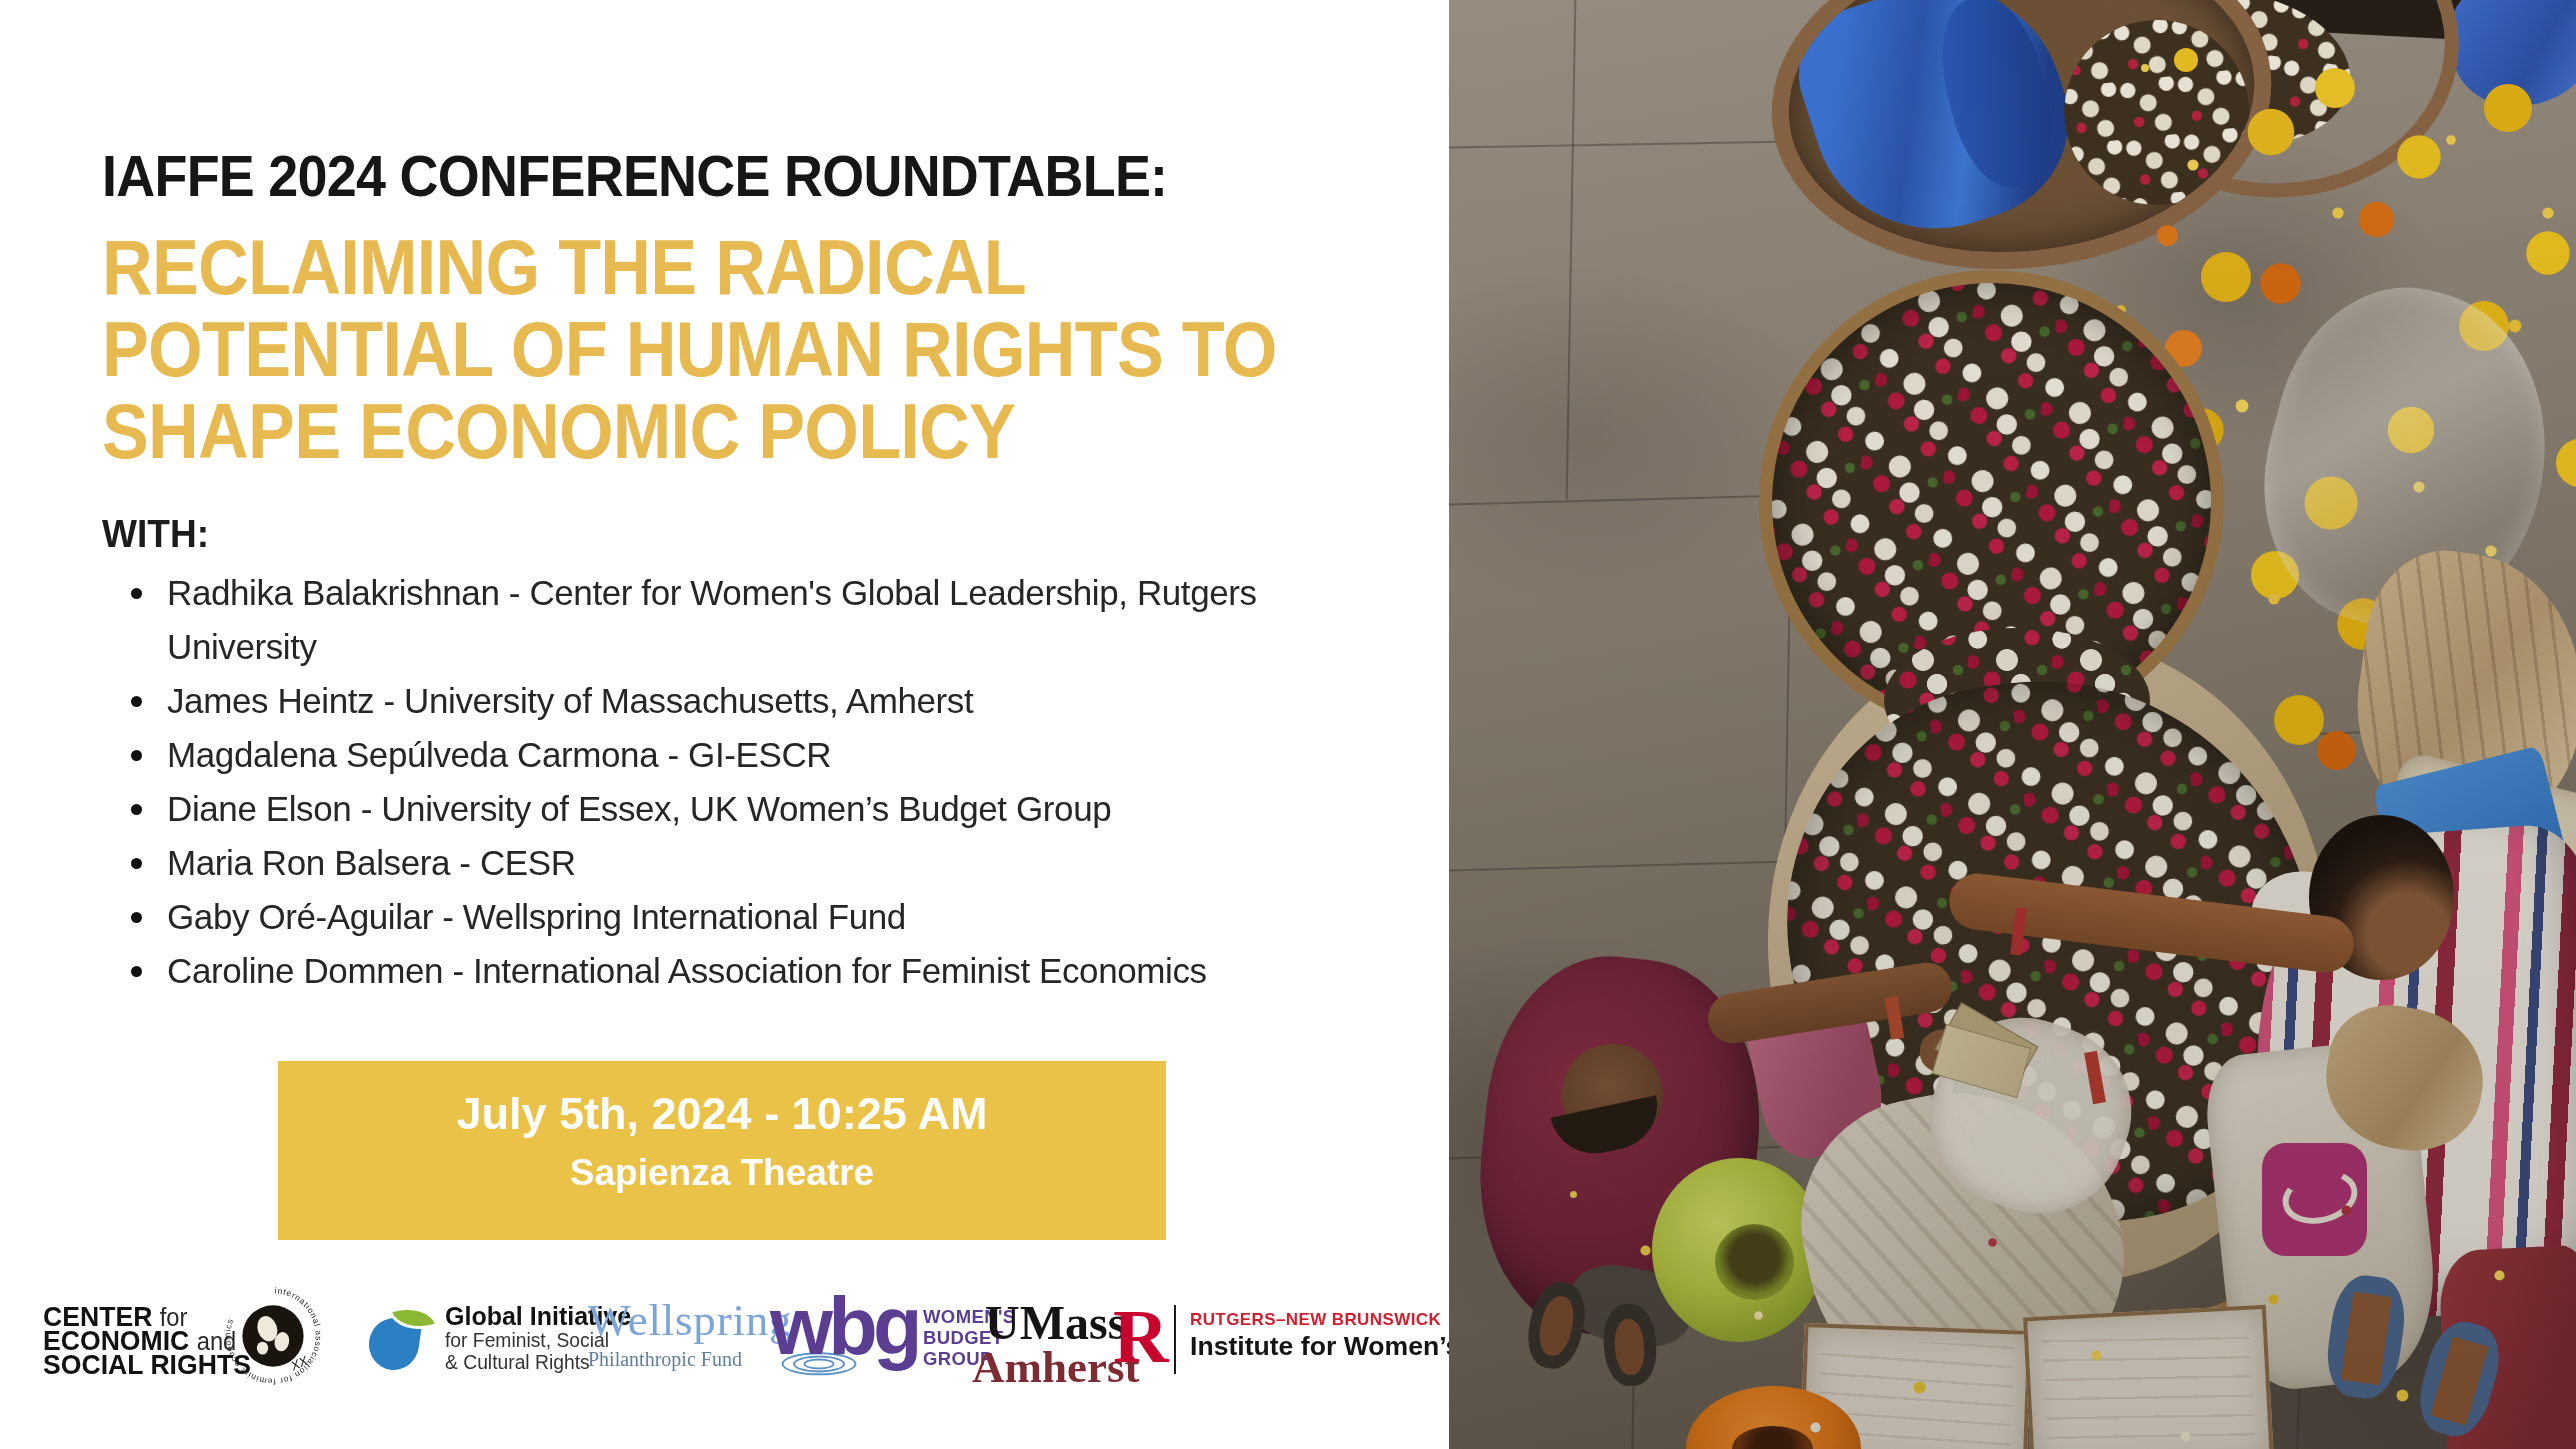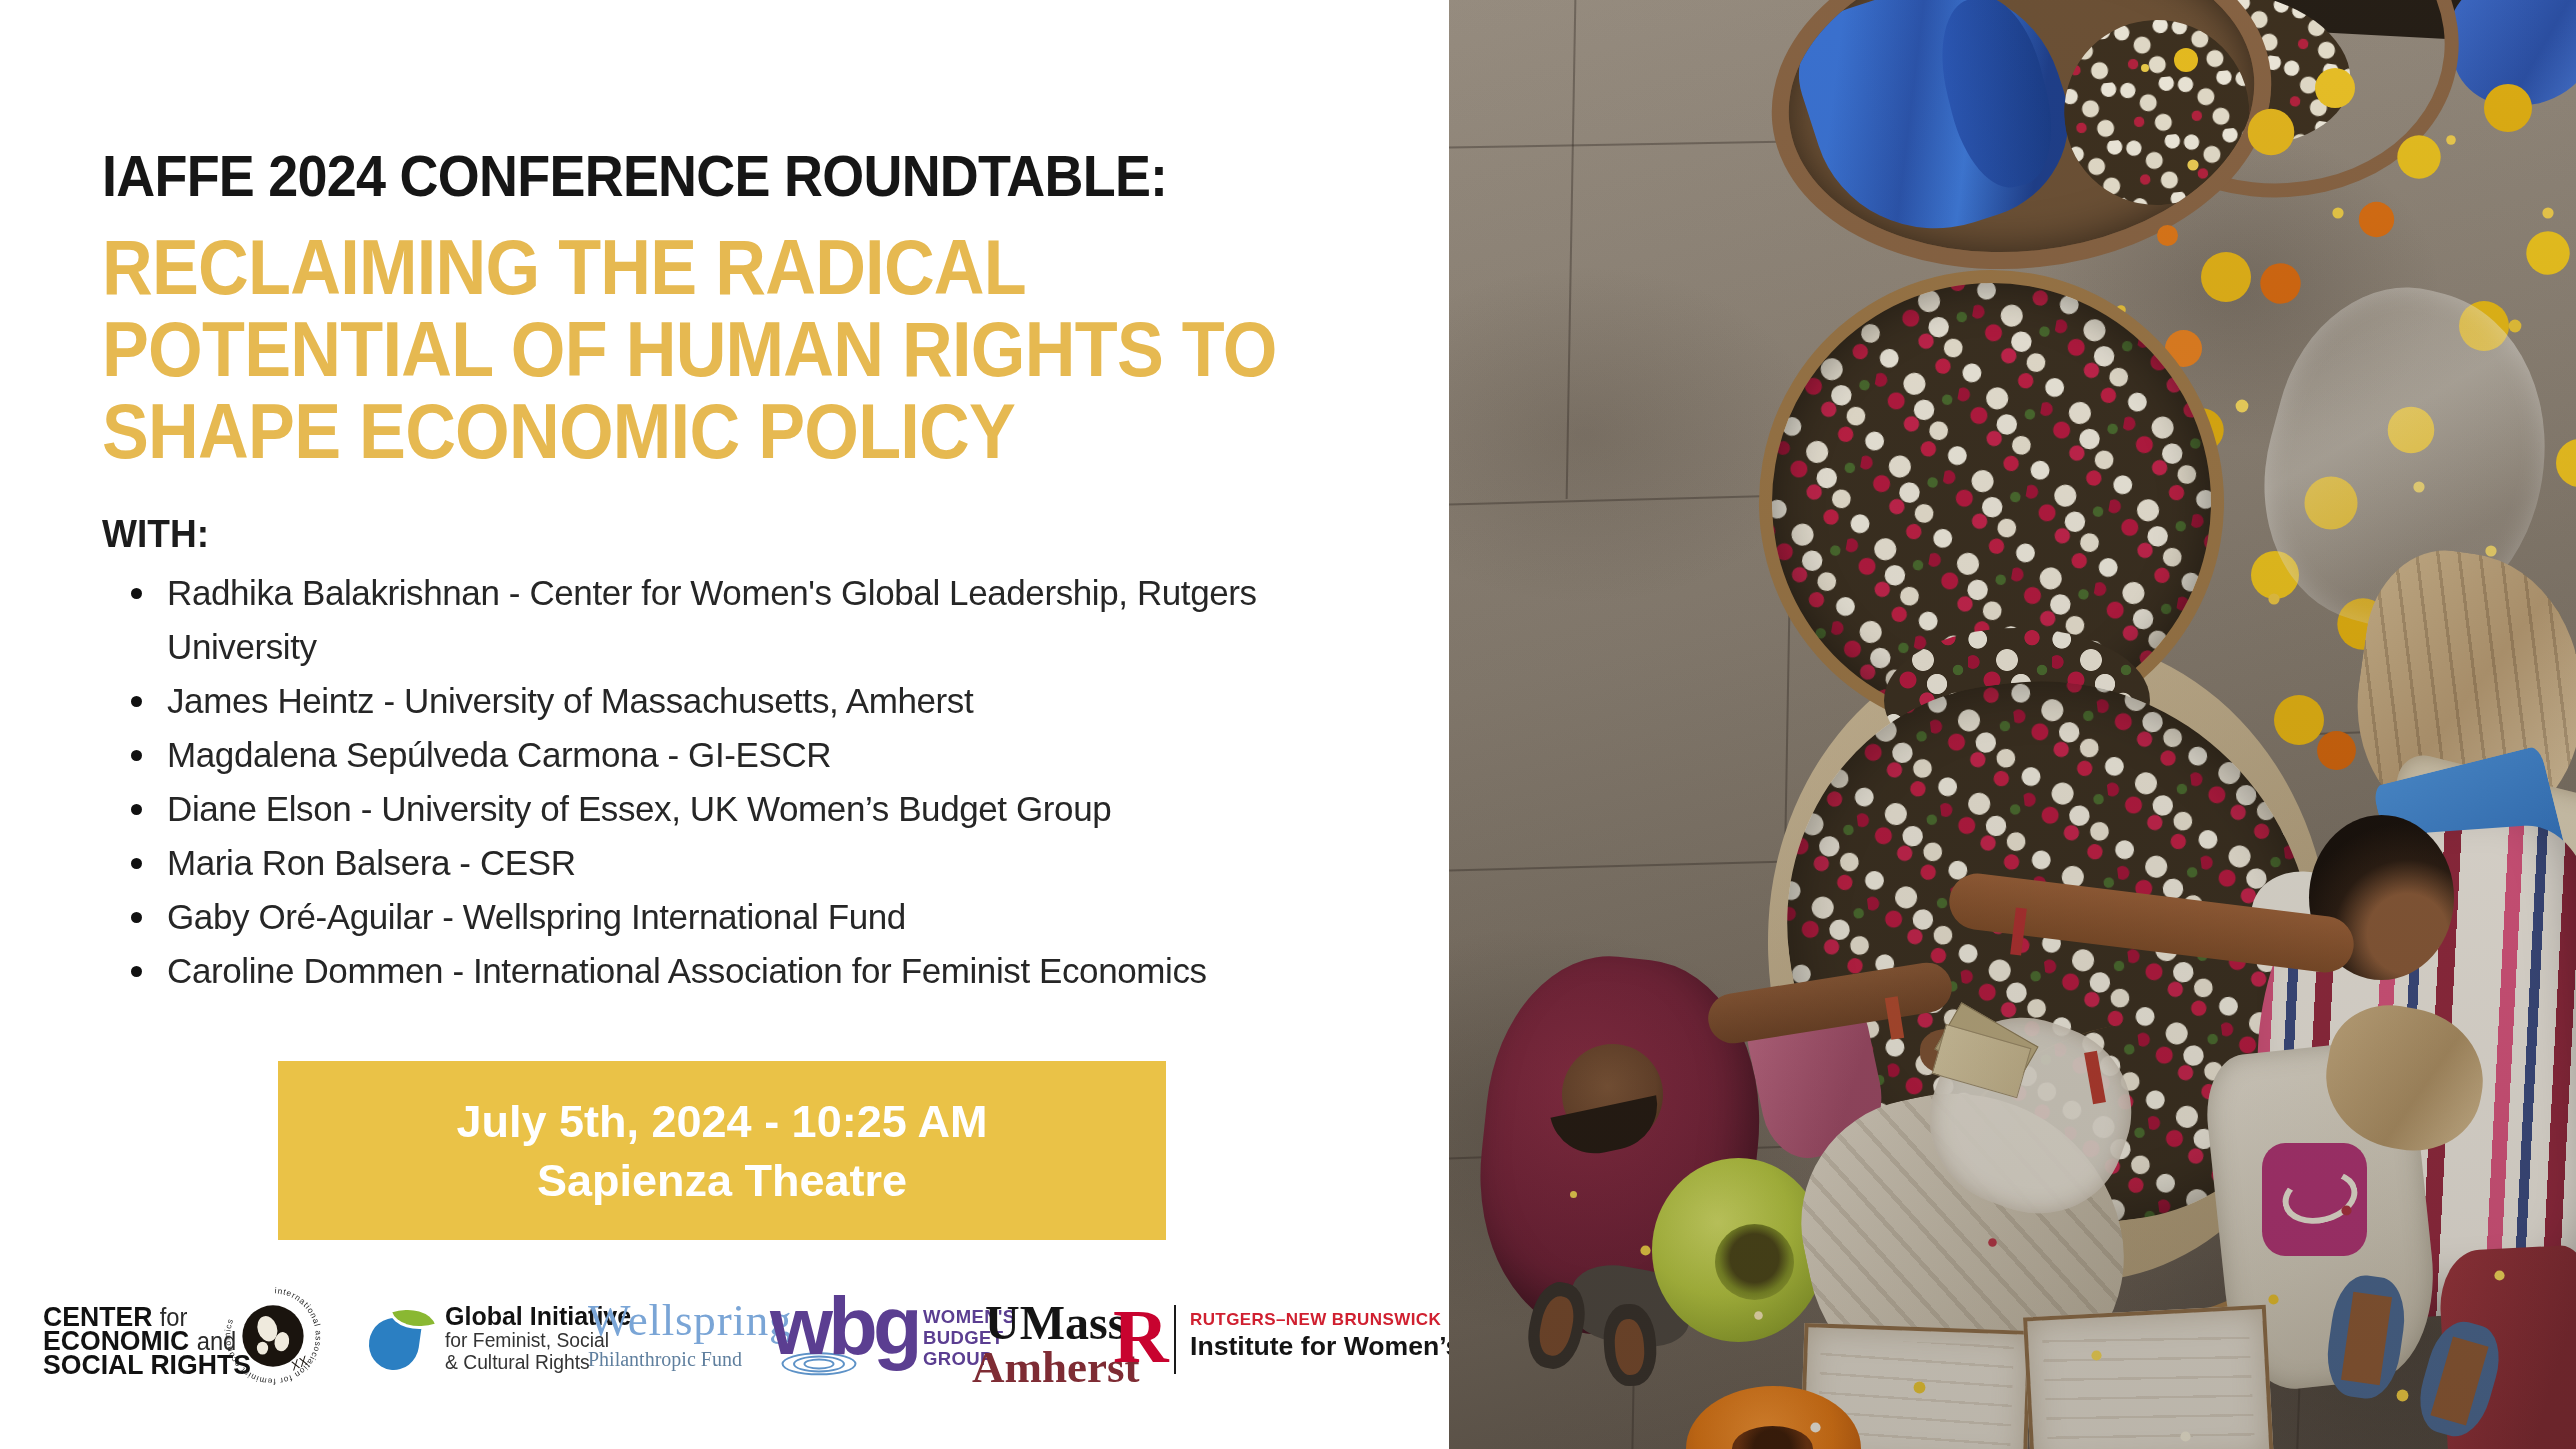--- a/index.html
+++ b/index.html
@@ -14,22 +14,22 @@
     line-height:82px;letter-spacing:-0.8px;transform:scaleX(.90);transform-origin:left top;white-space:nowrap;}
   .with-label{position:absolute;left:102px;top:512px;font-size:39px;font-weight:800;color:#1c1c1c;
     transform:scaleX(.95);transform-origin:left top;}
   ul.speakers{position:absolute;left:102px;top:566px;margin:0;padding:0;list-style:none;width:1224px;}
   ul.speakers li{position:relative;padding-left:65px;font-size:35px;line-height:54px;color:#262626;
     letter-spacing:-0.4px;}
   ul.speakers li::before{content:"";position:absolute;left:29px;top:22px;width:11.3px;height:11.3px;
     border-radius:50%;background:#111;}
   .event-box{position:absolute;left:278px;top:1061px;width:888px;height:179px;background:#EAC247;
     text-align:center;color:#fff;font-weight:800;}
-  .event-box .l1{padding-top:32px;font-size:45px;line-height:58px;letter-spacing:0;}
-  .event-box .l2{font-size:45px;line-height:60px;}
+  .event-box .l1{padding-top:24px;font-size:45px;line-height:58px;letter-spacing:0;}
+  .event-box .l2{font-size:37px;line-height:60px;}
 
   
   .logos{position:absolute;left:0;top:1282px;width:1449px;height:145px;}
   .logo{position:absolute;}
   
   .cesr{left:43px;top:22.5px;color:#121212;font-weight:800;font-size:28px;line-height:24px;
     transform:scaleX(.95);transform-origin:left top;white-space:nowrap;}
   .cesr .lt{font-weight:400;color:#2a2a2a;font-size:25px;}
   
   .iaffe{left:219px;top:0px;width:108px;height:108px;}

